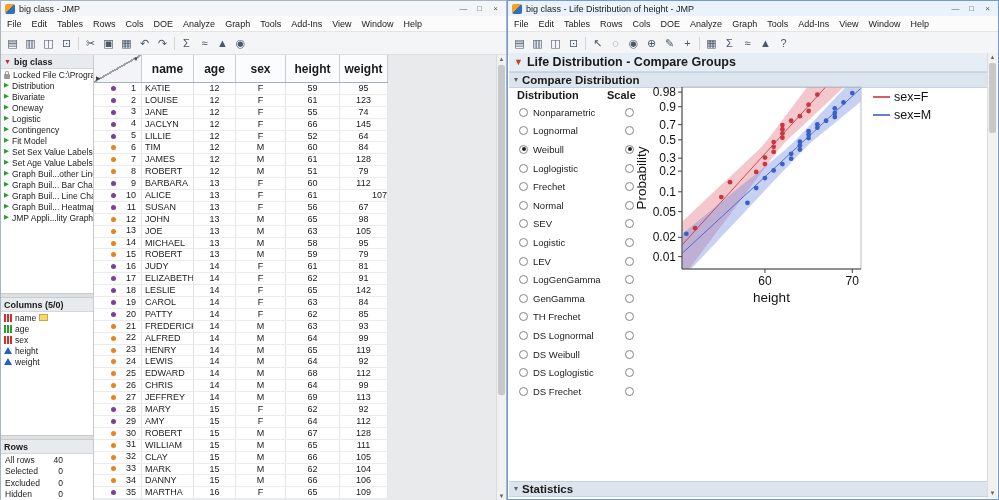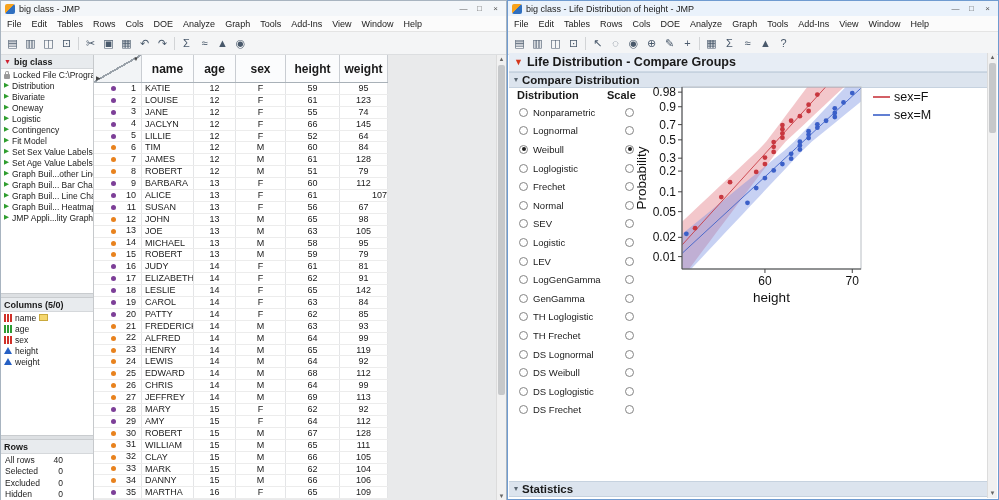--- a/index.html
+++ b/index.html
@@ -759,25 +759,20 @@
               <div class="dist-label">LogGenGamma</div>
               <div class="radio"></div>
             </div>
             <div class="dist-row">
               <div class="radio r1"></div>
               <div class="dist-label">GenGamma</div>
               <div class="radio"></div>
             </div>
             <div class="dist-row">
               <div class="radio r1"></div>
-              <div class="dist-label">TH Loglogistic</div>
-              <div class="radio"></div>
-            </div>
-            <div class="dist-row">
-              <div class="radio r1"></div>
               <div class="dist-label">TH Frechet</div>
               <div class="radio"></div>
             </div>
             <div class="dist-row">
               <div class="radio r1"></div>
               <div class="dist-label">DS Lognormal</div>
               <div class="radio"></div>
             </div>
             <div class="dist-row">
               <div class="radio r1"></div>

